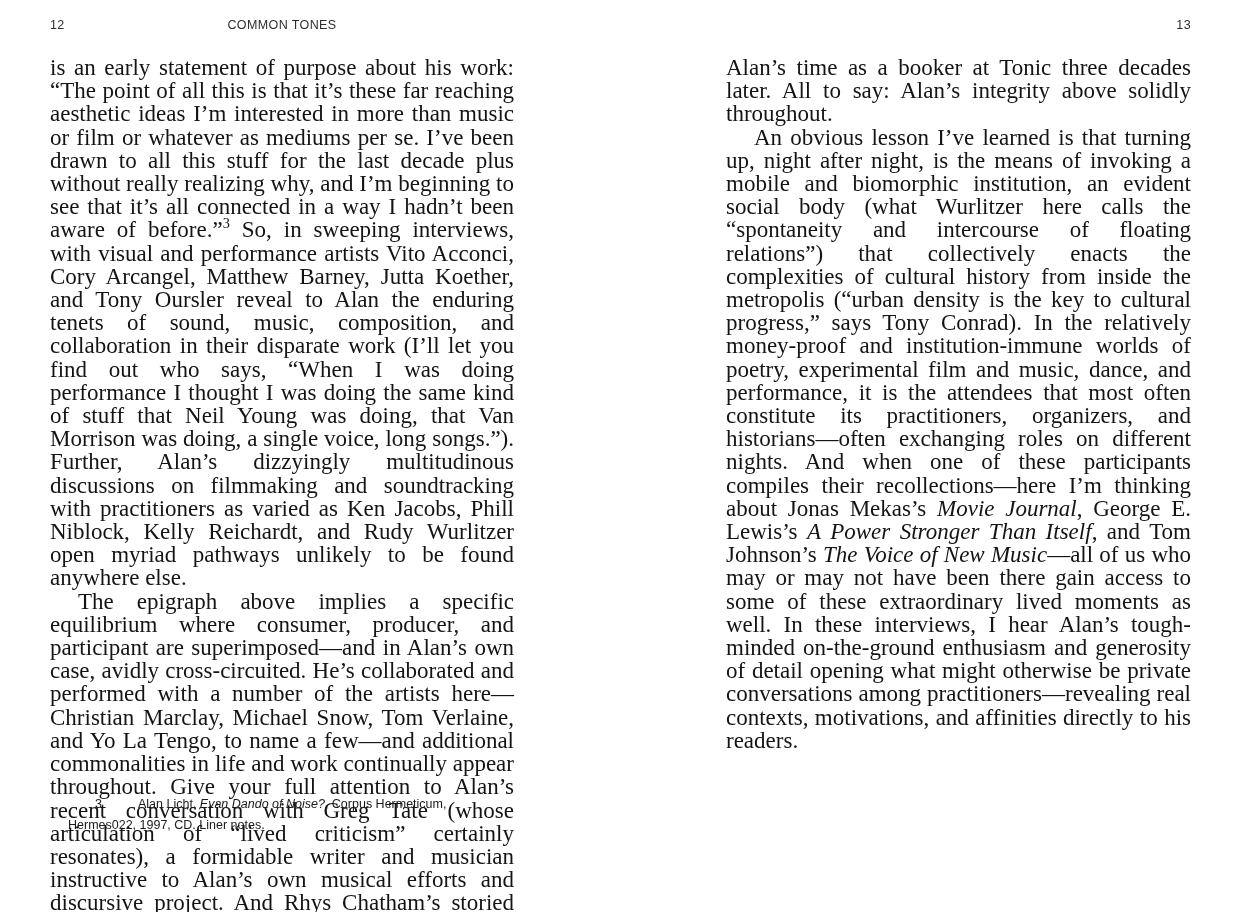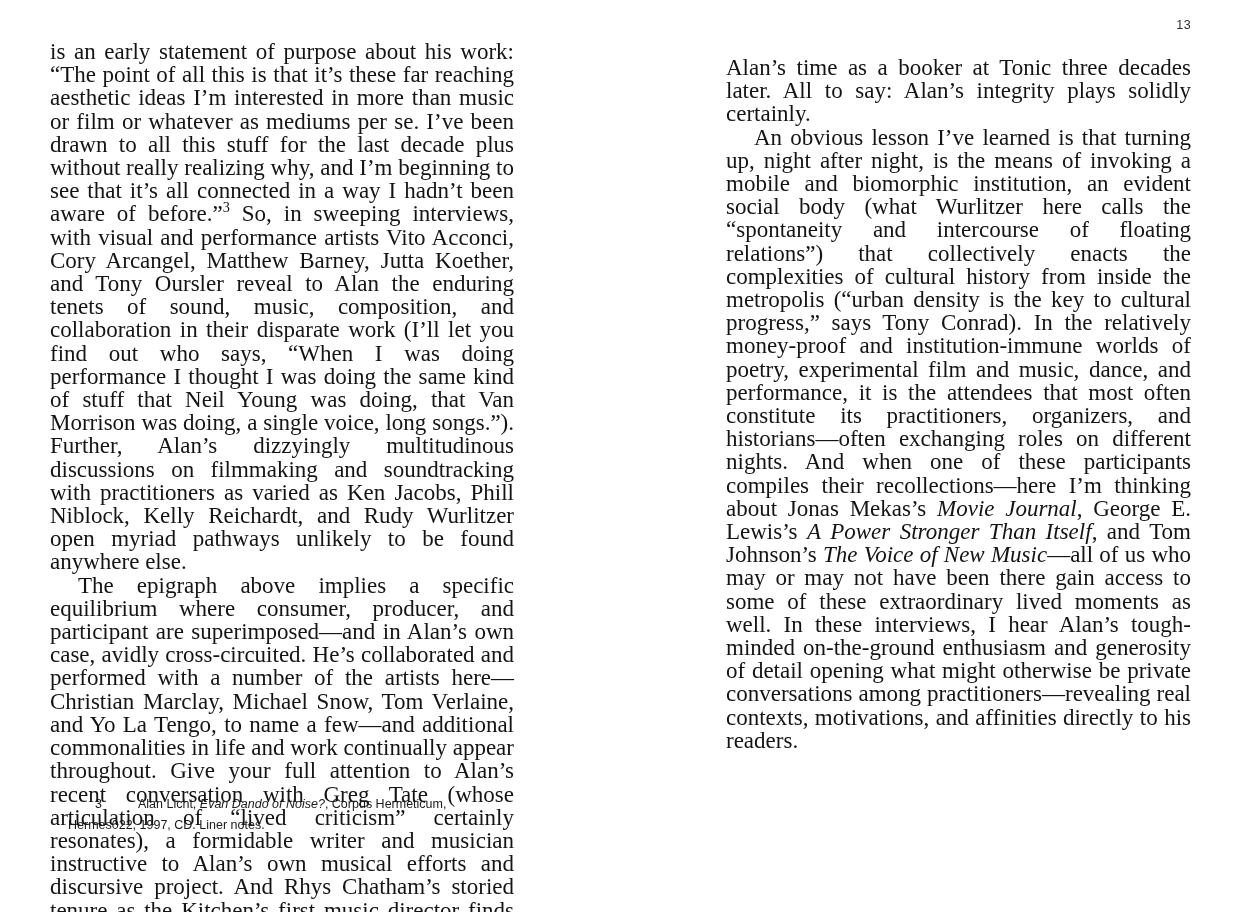--- a/index.html
+++ b/index.html
@@ -43,31 +43,35 @@
     text-indent: 27px;
   }
   .fn-gap { display: inline-block; width: 36px; }
 </style>
 </head>
 <body>
 
 <div>
 
   <section class="page page-left">
+    <header class="running-header">
+      <span class="pagenum">12</span>
+      <span class="running-head">COMMON TONES</span>
+    </header>
     <div class="body-text">
         <p class="para"><span>is an early statement of purpose about his work: “The point of all this is that it’s these far reaching aesthetic ideas I’m interested in more than music or film or whatever as mediums per se. I’ve been drawn to all this stuff for the last decade plus without really realizing why, and I’m beginning to see that it’s all connected in a way I hadn’t been aware of before.”</span><sup>3</sup><span> So, in sweeping interviews, with visual and performance artists Vito Acconci, Cory Arcangel, Matthew Barney, Jutta Koether, and Tony Oursler reveal to Alan the enduring tenets of sound, music, composition, and collaboration in their disparate work (I’ll let you find out who says, “When I was doing performance I thought I was doing the same kind of stuff that Neil Young was doing, that Van Morrison was doing, a single voice, long songs.”). Further, Alan’s dizzyingly multitudinous discussions on filmmaking and soundtracking with practitioners as varied as Ken Jacobs, Phill Niblock, Kelly Reichardt, and Rudy Wurlitzer open myriad pathways unlikely to be found anywhere else.</span></p>
         <p class="para indent"><span>The epigraph above implies a specific equilibrium where consumer, producer, and participant are superimposed—and in Alan’s own case, avidly cross-circuited. He’s collaborated and performed with a number of the artists here—Christian Marclay, Michael Snow, Tom Verlaine, and Yo La Tengo, to name a few—and additional commonalities in life and work continually appear throughout. Give your full attention to Alan’s recent conversation with Greg Tate (whose articulation of “lived criticism” certainly resonates), a formidable writer and musician instructive to Alan’s own musical efforts and discursive project. And Rhys Chatham’s storied tenure as the Kitchen’s first music director finds its equal in</span></p>
       </div>
     <div class="footnote"><span>3</span><span class="fn-gap"></span><span>Alan Licht, </span><i>Evan Dando of Noise?</i><span>, Corpus Hermeticum, Hermes022, 1997, CD. Liner notes.</span></div>
   </section>
 
   <section class="page page-right">
     <header class="running-header">
       <span class="pagenum">13</span>
     </header>
     <div class="body-text">
-        <p class="para"><span>Alan’s time as a booker at Tonic three decades later. All to say: Alan’s integrity plays solidly certainly.</span></p>
+        <p class="para"><span>Alan’s time as a booker at Tonic three decades later. All to say: Alan’s integrity above solidly throughout.</span></p>
         <p class="para indent"><span>An obvious lesson I’ve learned is that turning up, night after night, is the means of invoking a mobile and biomorphic institution, an evident social body (what Wurlitzer here calls the “spontaneity and intercourse of floating relations”) that collectively enacts the complexities of cultural history from inside the metropolis (“urban density is the key to cultural progress,” says Tony Conrad). In the relatively money-proof and institution-immune worlds of poetry, experimental film and music, dance, and performance, it is the attendees that most often constitute its practitioners, organizers, and historians—often exchanging roles on different nights. And when one of these participants compiles their recollections—here I’m thinking about Jonas Mekas’s </span><i>Movie Journal</i><span>, George E. Lewis’s </span><i>A Power Stronger Than Itself</i><span>, and Tom Johnson’s </span><i>The Voice of New Music</i><span>—all of us who may or may not have been there gain access to some of these extraordinary lived moments as well. In these interviews, I hear Alan’s tough-minded on-the-ground enthusiasm and generosity of detail opening what might otherwise be private conversations among practitioners—revealing real contexts, motivations, and affinities directly to his readers.</span></p>
       </div>
 
   </section>
 
 </div>
 
 </body></html>

